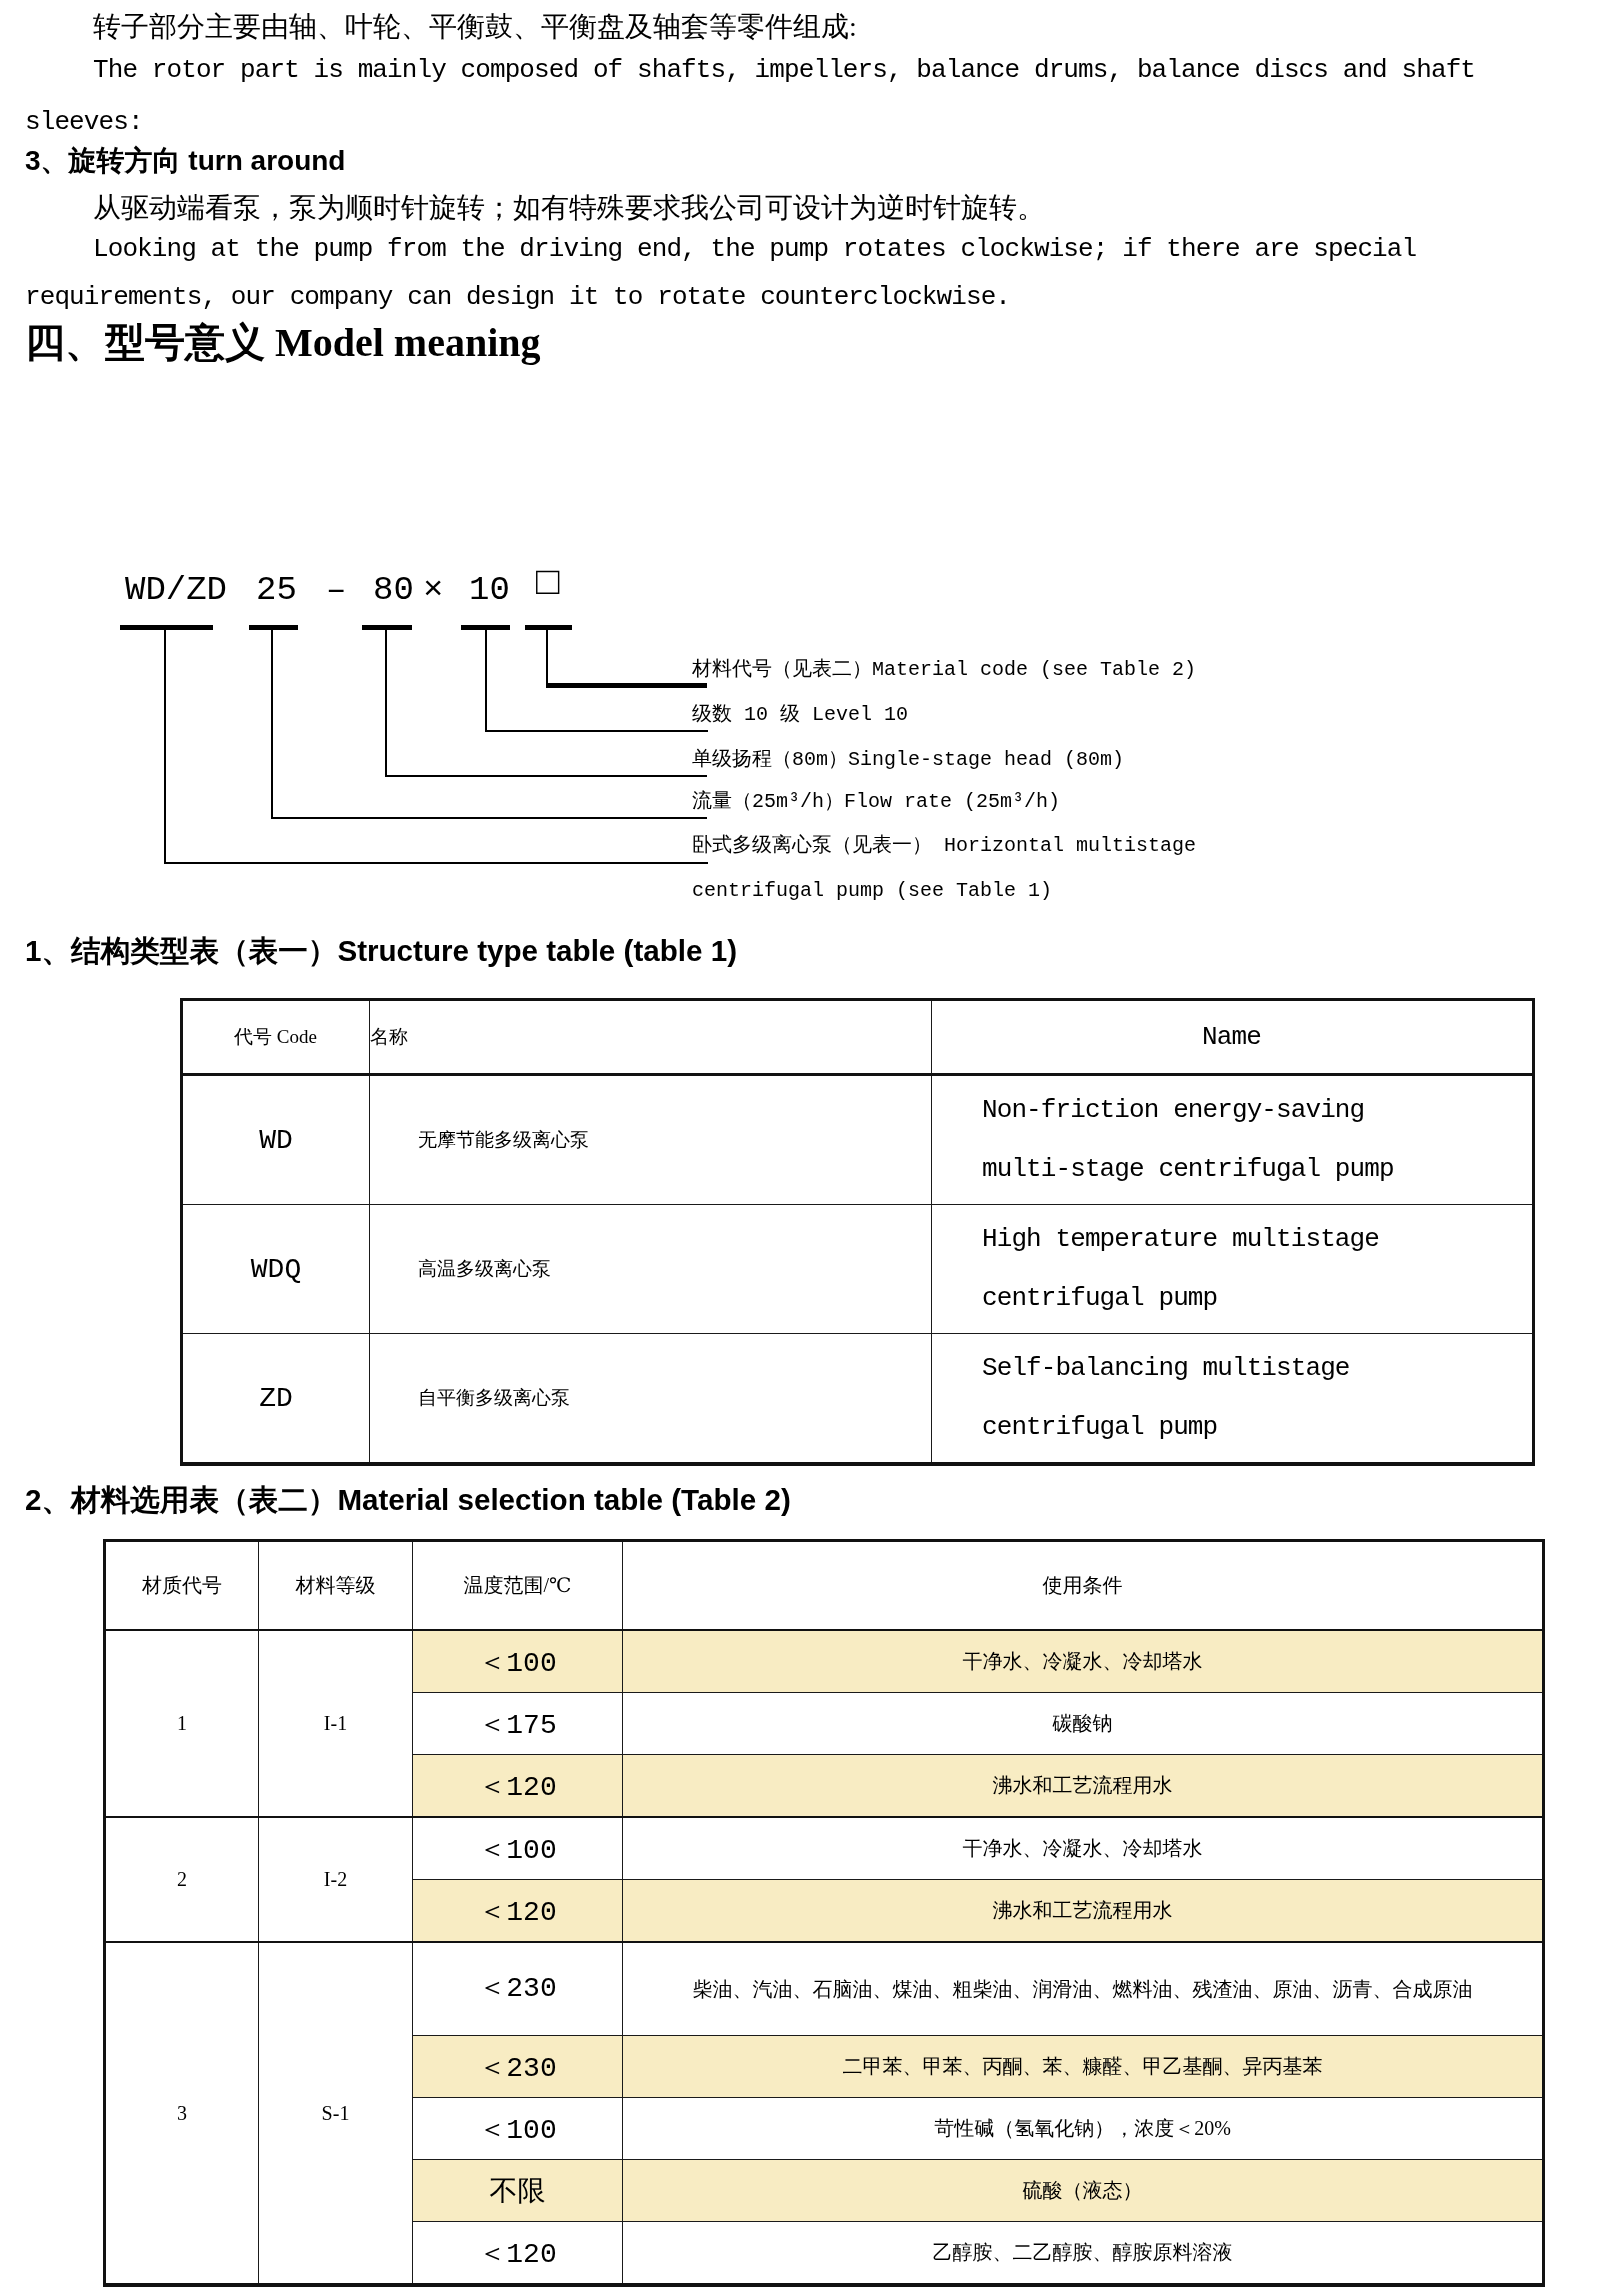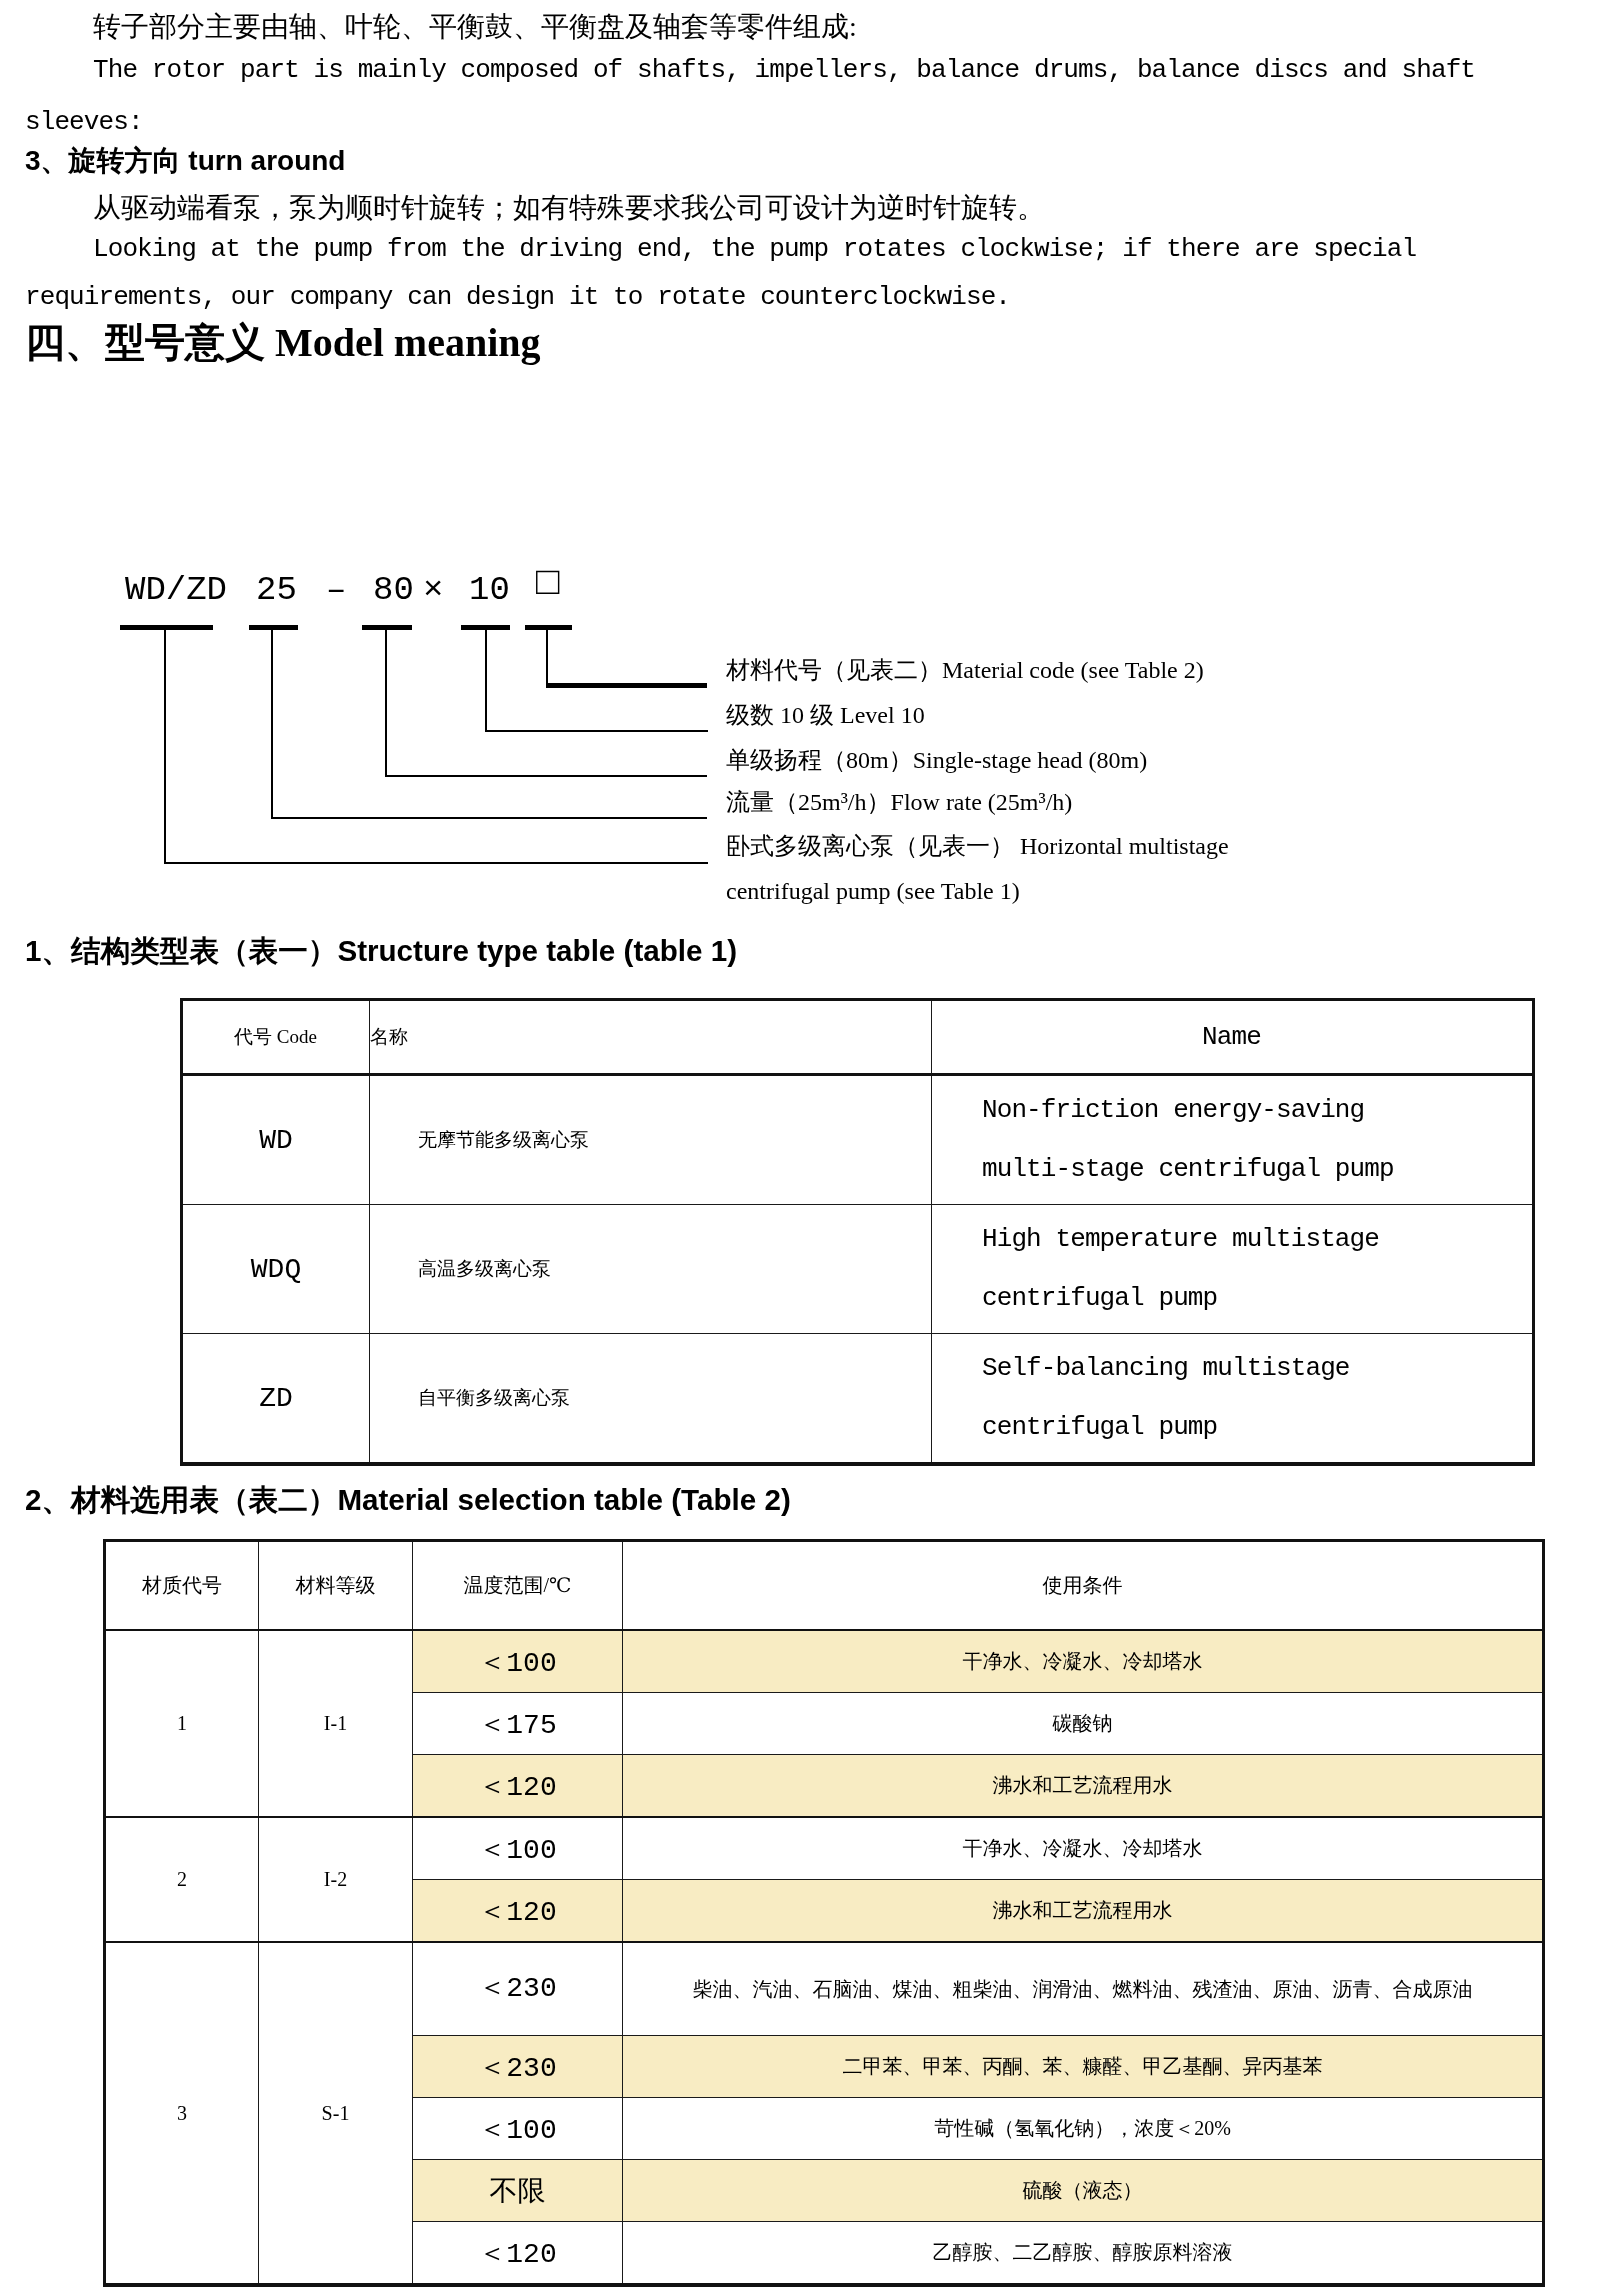--- a/index.html
+++ b/index.html
@@ -10,21 +10,21 @@
   .h-sans{font-family:"Liberation Sans","DejaVu Sans",sans-serif;font-weight:bold;font-size:29.6px;white-space:nowrap;}
   .h-big{font-family:"Liberation Serif","DejaVu Serif",serif;font-weight:bold;font-size:40px;white-space:nowrap;}
   
   .diagram{left:0;top:551px;width:1621px;height:385px;}
   .mpart{position:absolute;top:19.7px;font-family:"Liberation Mono","DejaVu Sans Mono",monospace;font-size:34px;white-space:nowrap;}
   .msq{top:10.7px;font-size:39px;}
   .ubar{position:absolute;top:74px;height:4.5px;background:#000;}
   .vline{position:absolute;width:0;border-left:2.7px solid #000;}
   .hline{position:absolute;height:0;border-top:2.7px solid #000;}
   .hline.thick{border-top-width:5.4px;}
-  .dlabel{position:absolute;left:726px;font-family:Liberation Serif, serif;font-size:24px;line-height:32px;white-space:nowrap;}
+  .dlabel{position:absolute;left:692px;font-family:Liberation Mono, monospace;font-size:20px;line-height:32px;white-space:nowrap;}
   
   table{border-collapse:collapse;table-layout:fixed;}
   .t1{position:absolute;left:180px;top:998px;width:1352px;border:3.6px solid #111;border-bottom-width:4.5px;}
   .t1 td{border:1.8px solid #1a1a1a;vertical-align:middle;}
   .t1 .hrow td{height:70px;border-bottom:3.6px solid #111;text-align:center;}
   .t1 .drow td{height:126px;}
   .t1 .cname{font-family:"Liberation Mono","DejaVu Sans Mono",monospace;font-size:28px;text-align:center;}
   .t1 .zhname{font-family:"Liberation Serif","DejaVu Serif",serif;font-size:19px;padding-left:48px;}
   .t1 .enname{font-family:"Liberation Mono","DejaVu Sans Mono",monospace;font-size:26px;padding-left:50px;letter-spacing:-0.9px;}
   .t1 .enname div{line-height:59px;}

